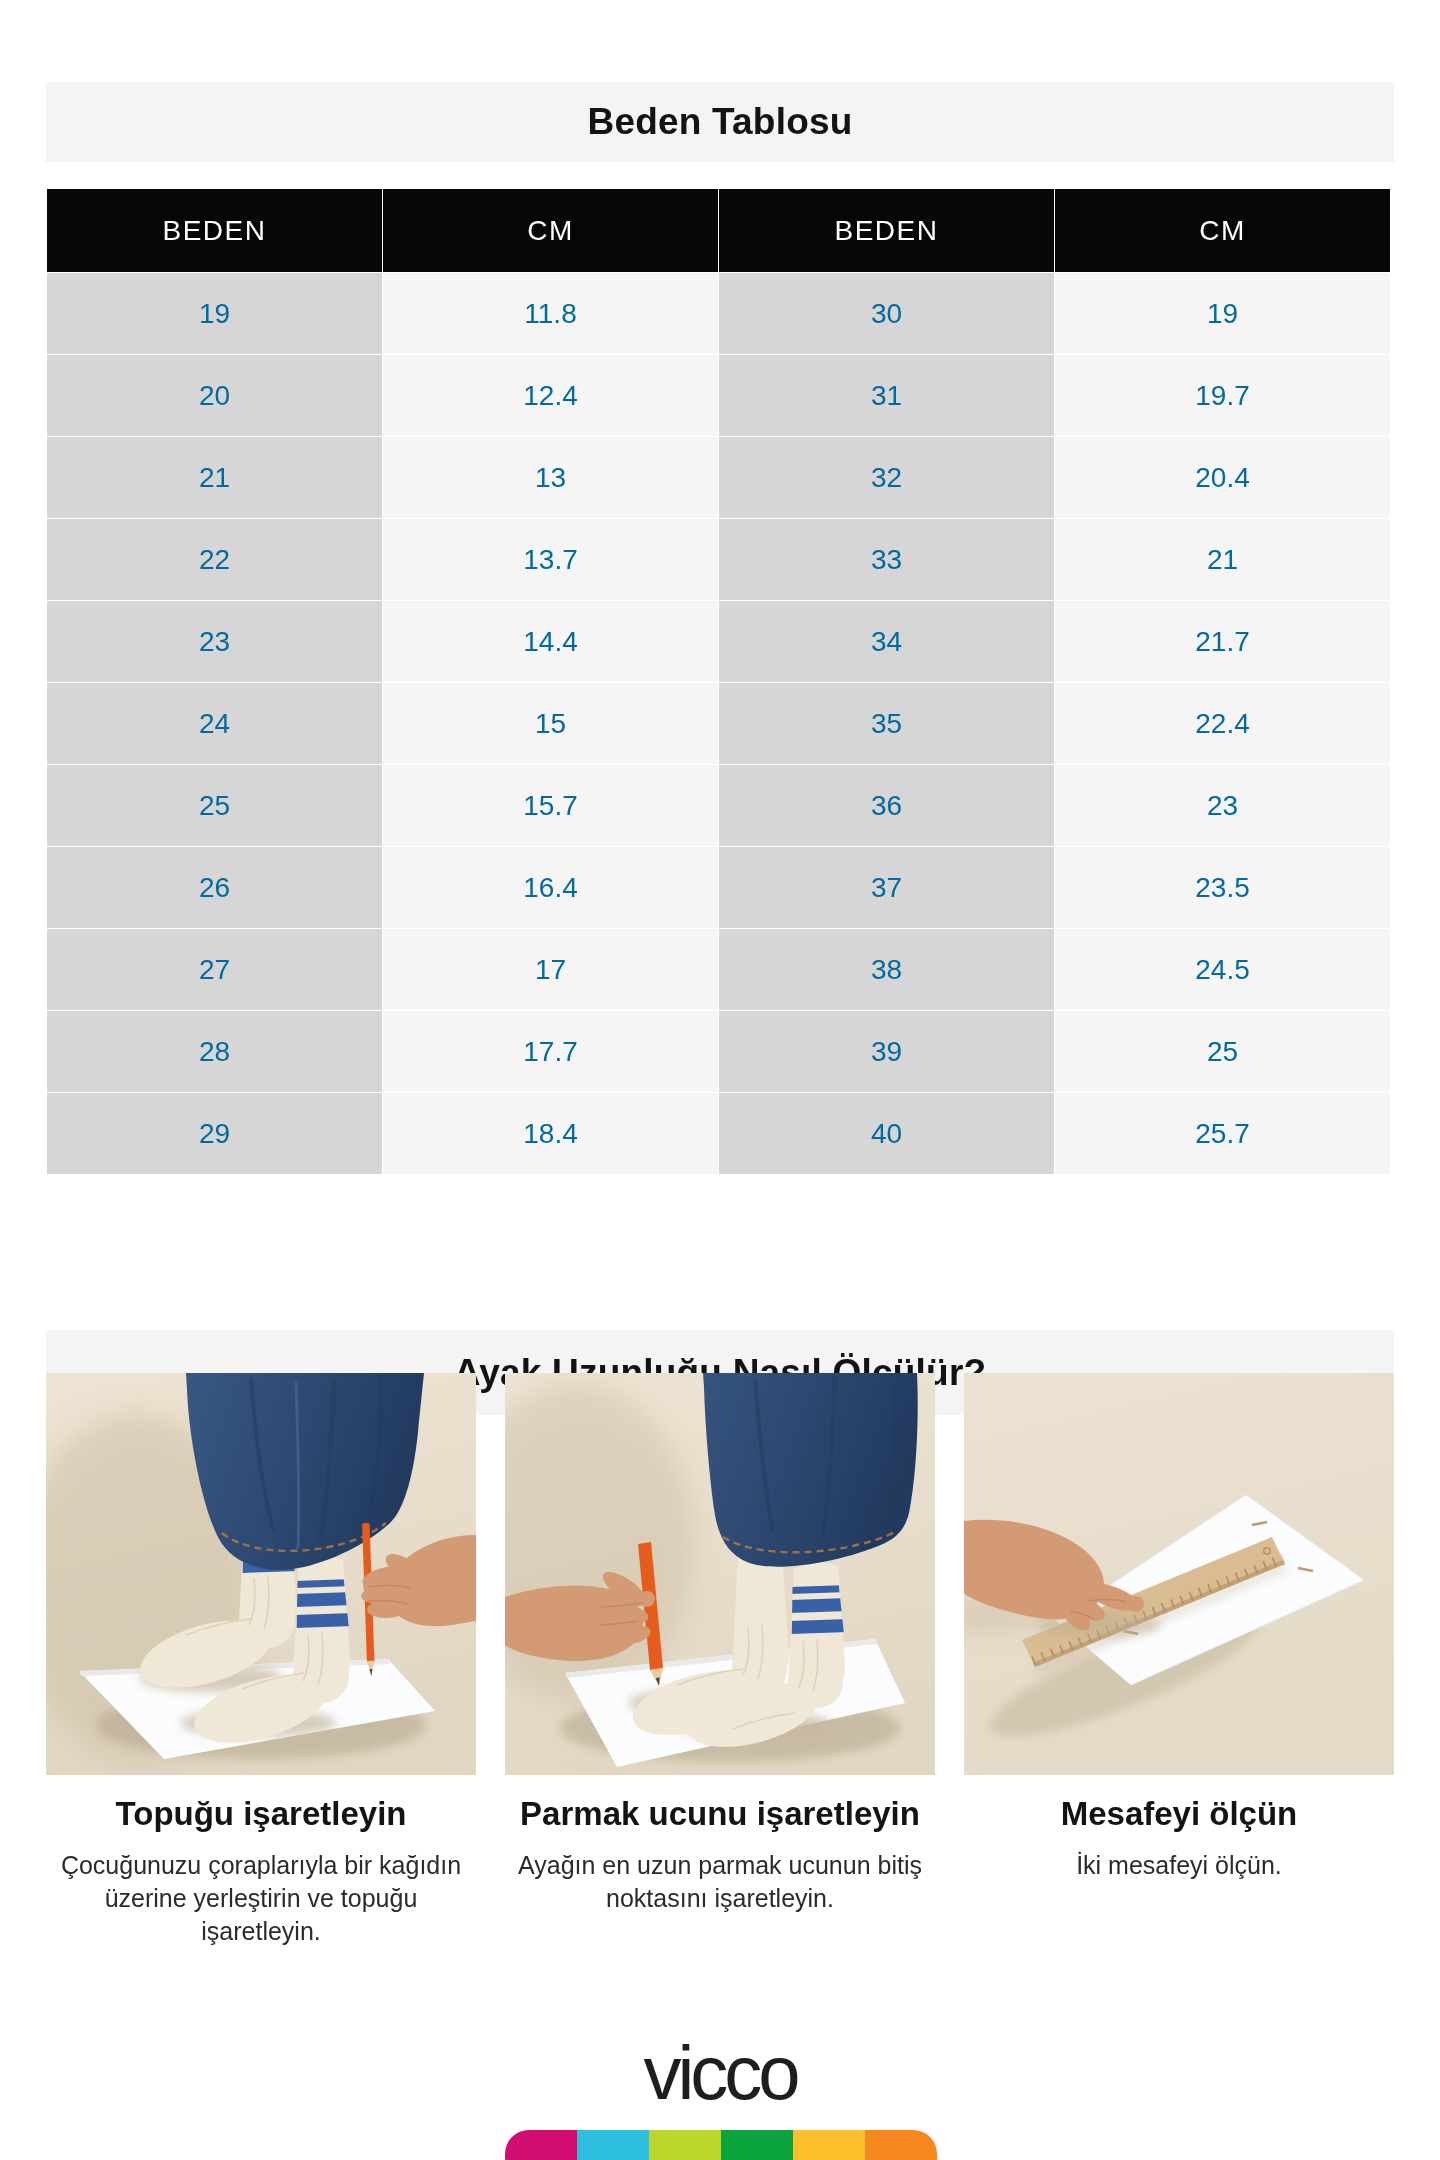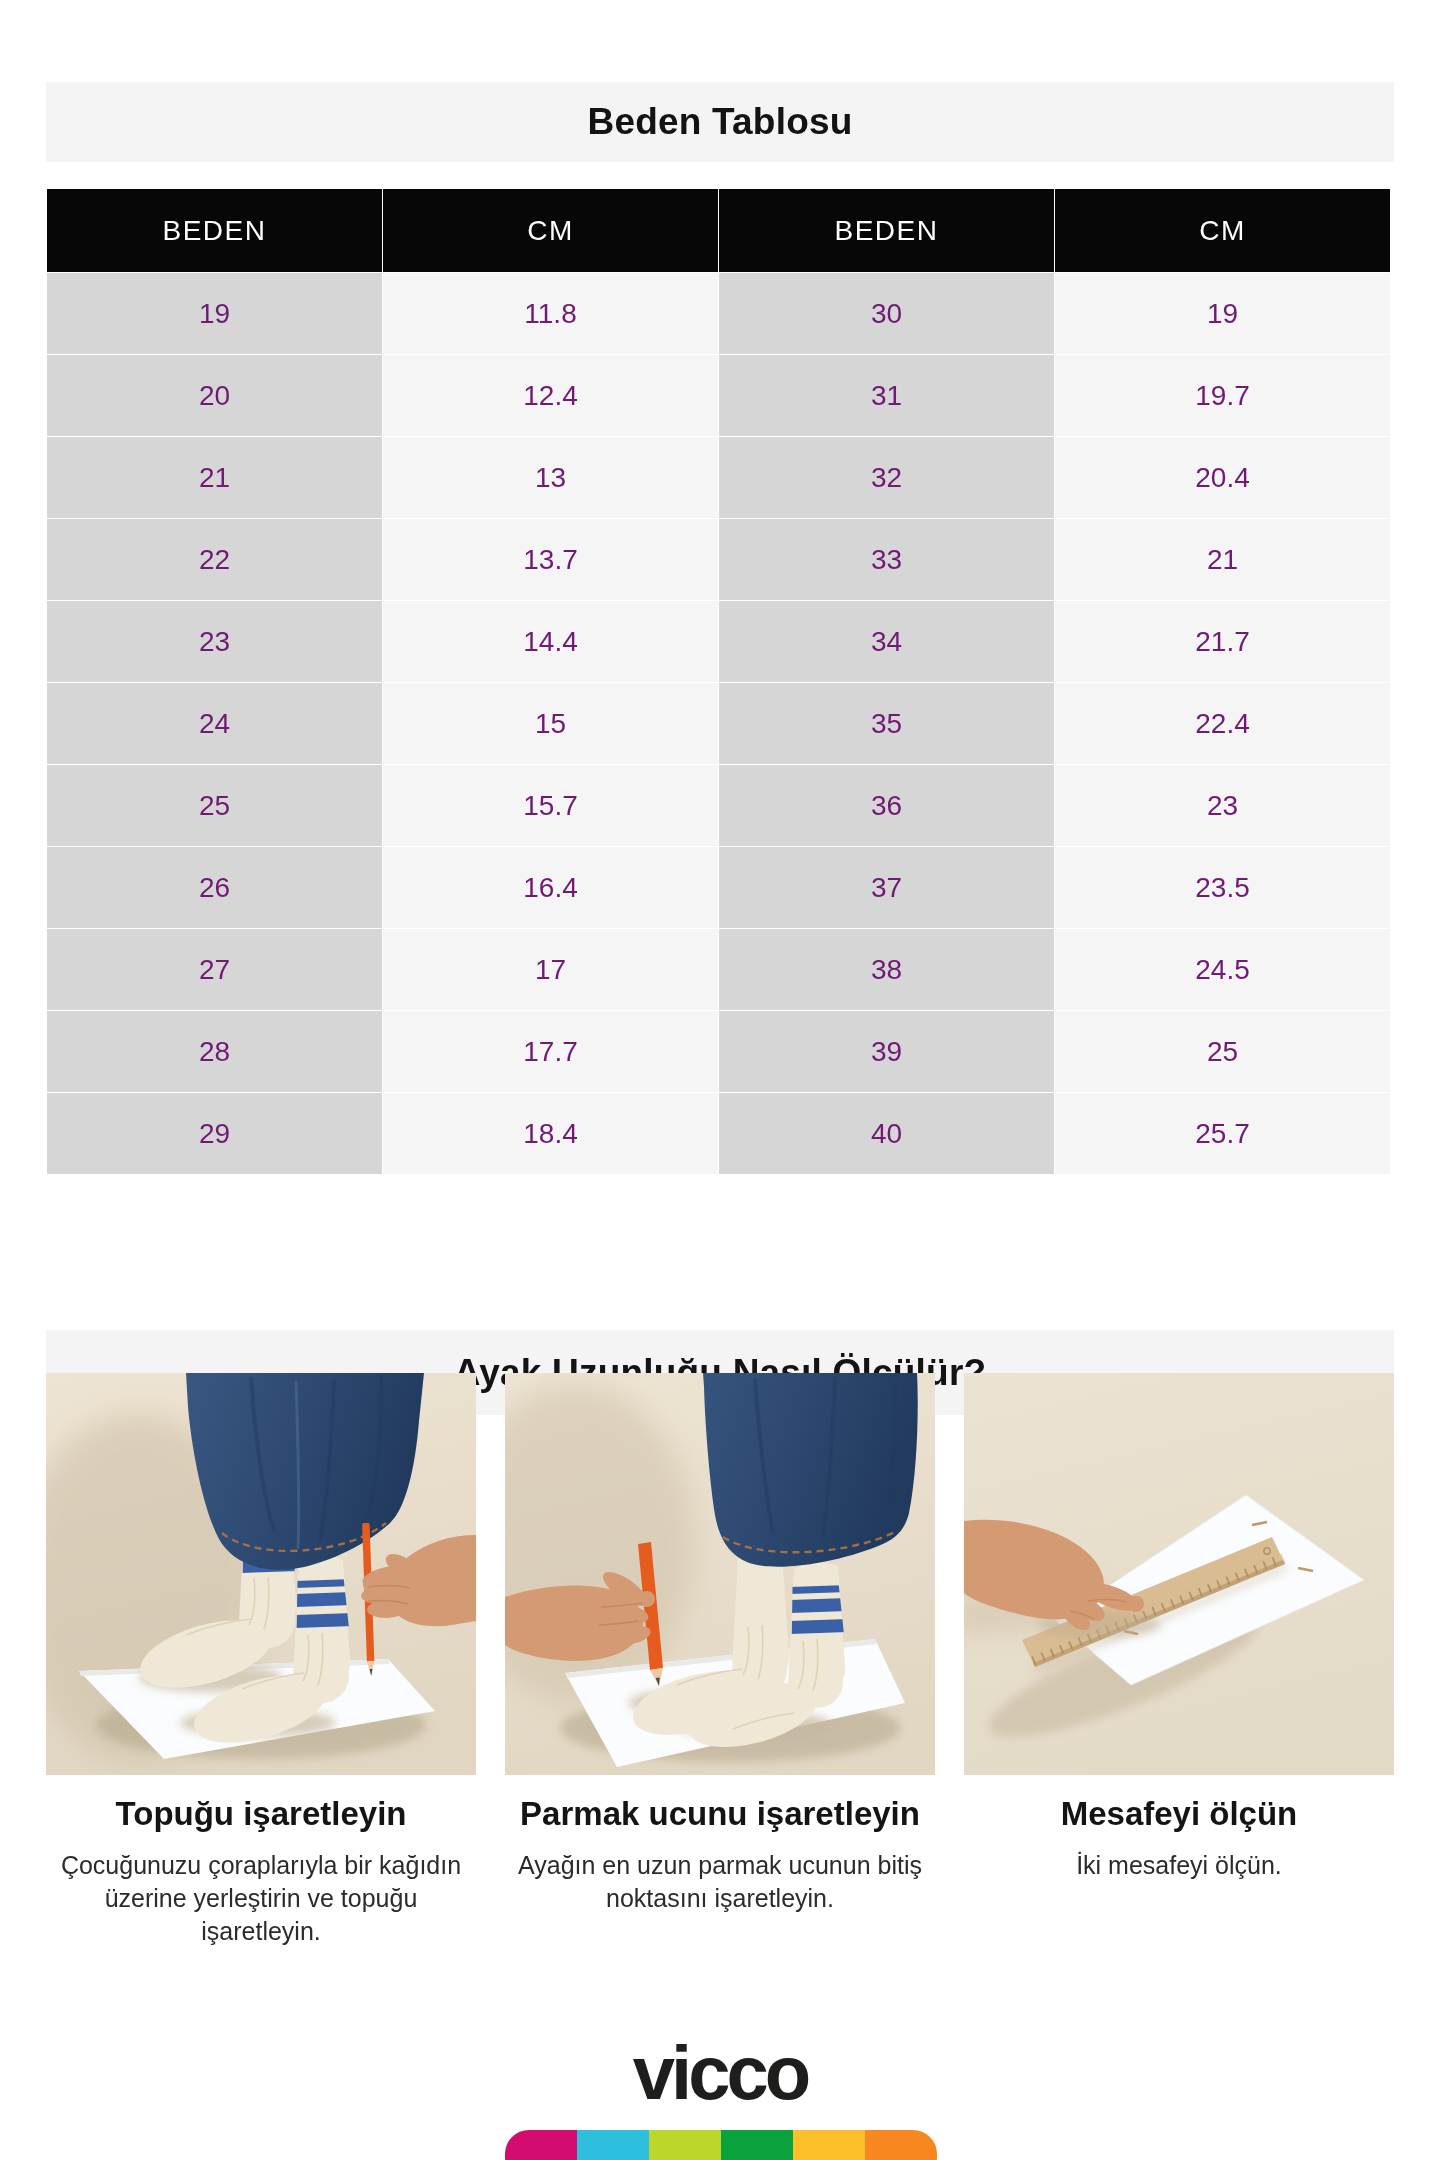--- a/index.html
+++ b/index.html
@@ -11,35 +11,35 @@
   .band h2{margin:16px;font-size:37px;font-weight:700;letter-spacing:.2px;color:#131313;}
   .band.band-top{top:82px;height:80px;}
   .band.band-measure{top:1330px;height:85px;}
   
   .size-table{position:absolute;left:47px;top:189px;width:1343px;
               display:grid;grid-template-columns:repeat(4,1fr);
               grid-template-rows:83px;grid-auto-rows:81px;gap:1px;}
   .size-table .th{background:#070707;color:#ffffff;font-size:28px;letter-spacing:1.5px;
                   display:flex;align-items:center;justify-content:center;}
   .size-table .td{display:flex;align-items:center;justify-content:center;
-                  font-size:28px;color:#701a75;}
+                  font-size:28px;color:#0369a1;}
   .size-table .td.size{background:#d6d6d6;}
   .size-table .td.cm{background:#f5f5f5;}
   
   .photos{position:absolute;left:46px;top:1373px;width:1348px;display:flex;gap:29px;}
   .photo{width:430px;height:402px;overflow:hidden;}
   .photo svg{display:block;width:100%;height:100%;}
   
   .captions{position:absolute;left:46px;top:1795px;width:1348px;display:flex;gap:29px;}
   .caption{width:430px;text-align:center;}
   .caption h3{margin:0 0 16px 0;font-size:33px;font-weight:700;color:#141414;}
   .caption p{margin:0 auto;max-width:412px;font-size:25px;line-height:33px;color:#2b2b2b;}
   
   .logo-word{position:absolute;left:0;top:2036px;width:1440px;text-align:center;
-             font-size:76px;line-height:74px;font-weight:700;letter-spacing:-4px;color:#1e1e1c;}
+             font-size:76px;line-height:74px;font-weight:400;letter-spacing:-4px;color:#1e1e1c;}
   .logo-bar{position:absolute;left:505px;top:2130px;width:432px;height:36px;display:flex;}
   .logo-bar .seg{flex:1 1 0;}
   .logo-bar .seg:first-child{border-radius:24px 0 0 8px;}
   .logo-bar .seg:last-child{border-radius:0 24px 8px 0;}
 </style>
 </head>
 <body>
 
 <div class="page">
 

